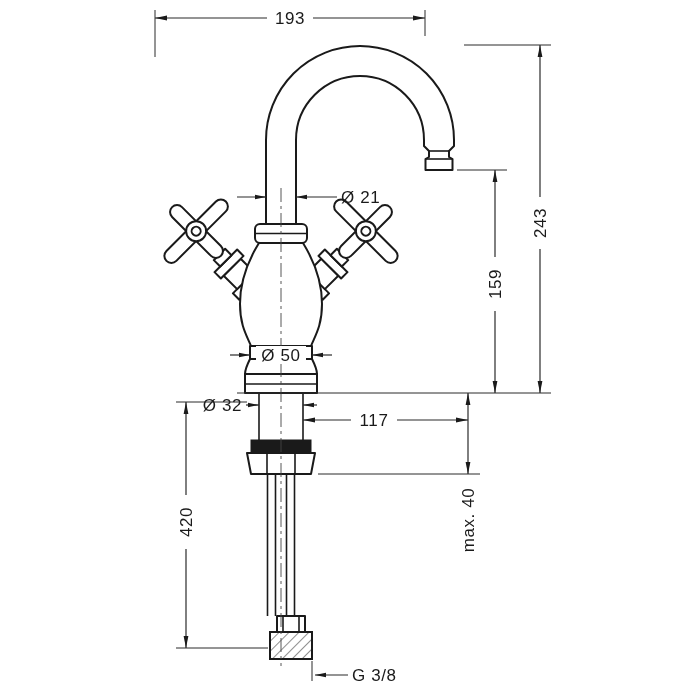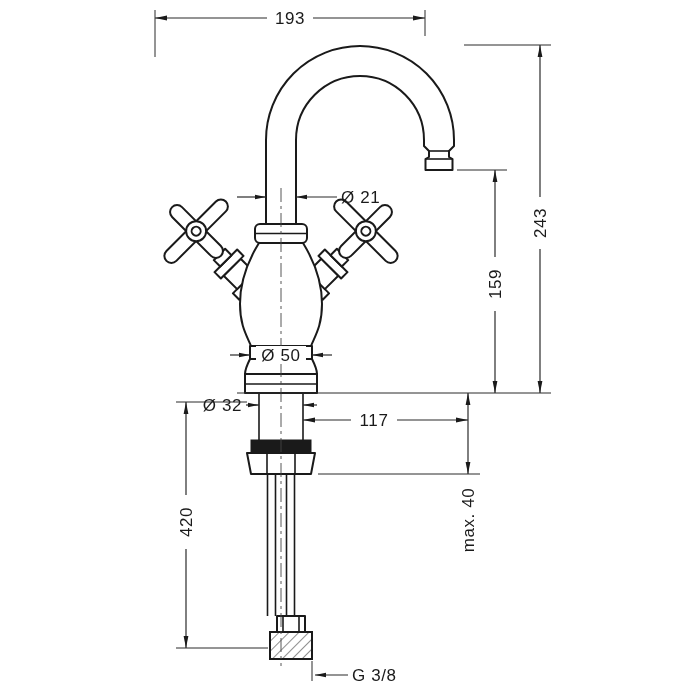--- a/index.html
+++ b/index.html
@@ -1,16 +1,16 @@
 <!DOCTYPE html>
 <html><head>
 <meta charset="utf-8">
 <style>
   html,body{margin:0;padding:0;background:#ffffff;}
-  .stage{position:relative;width:700px;height:700px;background:#fff;overflow:hidden;}
+  .stage{position:relative;width:700px;height:700px;background:#fff;overflow:hidden;border-radius:21px;}
   svg{display:block;}
   .obj{fill:#ffffff;stroke:#1a1a1a;stroke-width:2;stroke-linejoin:round;}
   .obj-line{fill:none;stroke:#1a1a1a;stroke-width:1.6;}
   .solid{fill:#1a1a1a;stroke:#1a1a1a;stroke-width:1;}
   .dim{fill:none;stroke:#2a2a2a;stroke-width:1.2;}
   .ext{fill:none;stroke:#2a2a2a;stroke-width:1;}
   .ah{fill:#1a1a1a;stroke:none;}
   .cl{fill:none;stroke:#444;stroke-width:0.9;stroke-dasharray:14 4 3 4;}
   .dtxt{font-family:"Liberation Sans","DejaVu Sans",sans-serif;font-size:17px;letter-spacing:0.6px;fill:#1a1a1a;}
   .mask{fill:#ffffff;stroke:none;}

